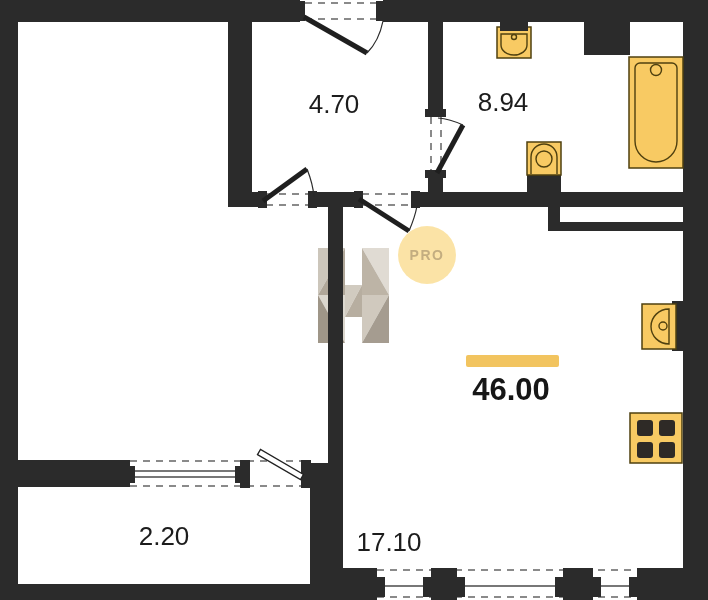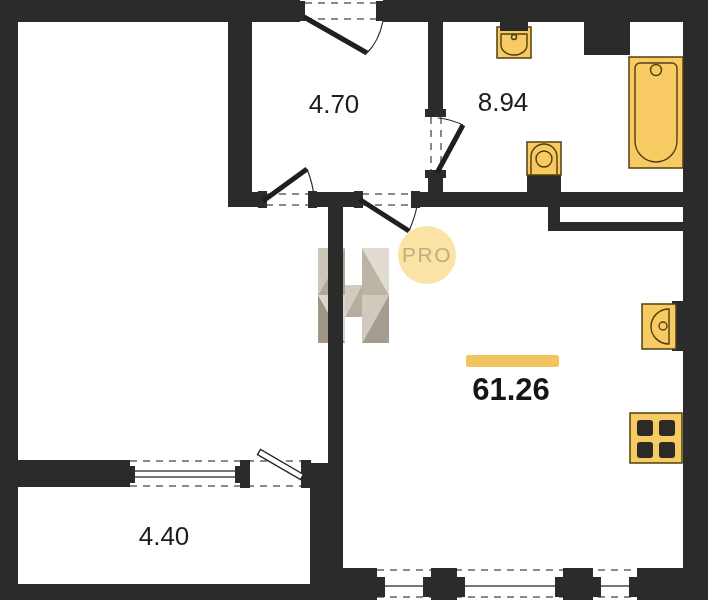--- a/index.html
+++ b/index.html
@@ -36,21 +36,21 @@
   }
   .accent-bar{
     position:absolute;left:466px;top:355px;width:93px;height:12px;
     background:var(--accent);border-radius:2px;
   }
   .pro-badge{
     position:absolute;left:398px;top:226px;width:58px;height:58px;border-radius:50%;
     background:var(--badge-bg);opacity:.97;display:flex;align-items:center;justify-content:center;
   }
   .pro-badge span{
-    font-size:21px;font-weight:400;letter-spacing:1.5px;color:var(--badge-text);
+    font-size:14px;font-weight:700;letter-spacing:1.5px;color:var(--badge-text);
   }
 </style>
 </head>
 <body>
 
 <div class="plan">
 
   <svg width="708" height="600" viewBox="0 0 708 600">
 
     <g opacity="0.9">
@@ -183,22 +183,23 @@
       <line class="leaf" x1="437" y1="173" x2="463" y2="125"></line>
       <path class="arc" d="M463,125 Q450,119 438,118"></path>
     </g>
     <g>
       <polygon points="257.5,454.6 300.5,479.6 303.5,474.4 260.5,449.4" fill="#ffffff" stroke="#222222" stroke-width="1.3"></polygon>
     </g>
   </svg>
 
   <div class="room-label" style="left:334px;top:104px">4.70</div>
   <div class="room-label" style="left:503px;top:102px">8.94</div>
-  <div class="room-label" style="left:164px;top:536px">4.40</div>
+  <div class="room-label" style="left:389px;top:542px">17.10</div>
+  <div class="room-label" style="left:164px;top:536px">2.20</div>
 
   <div class="accent-bar"></div>
-  <div class="total-label" style="left:511px;top:390px">61.26</div>
+  <div class="total-label" style="left:511px;top:390px">46.00</div>
 
   <div class="pro-badge">
     <span>PRO</span>
   </div>
 
 </div>
 
 </body></html>

